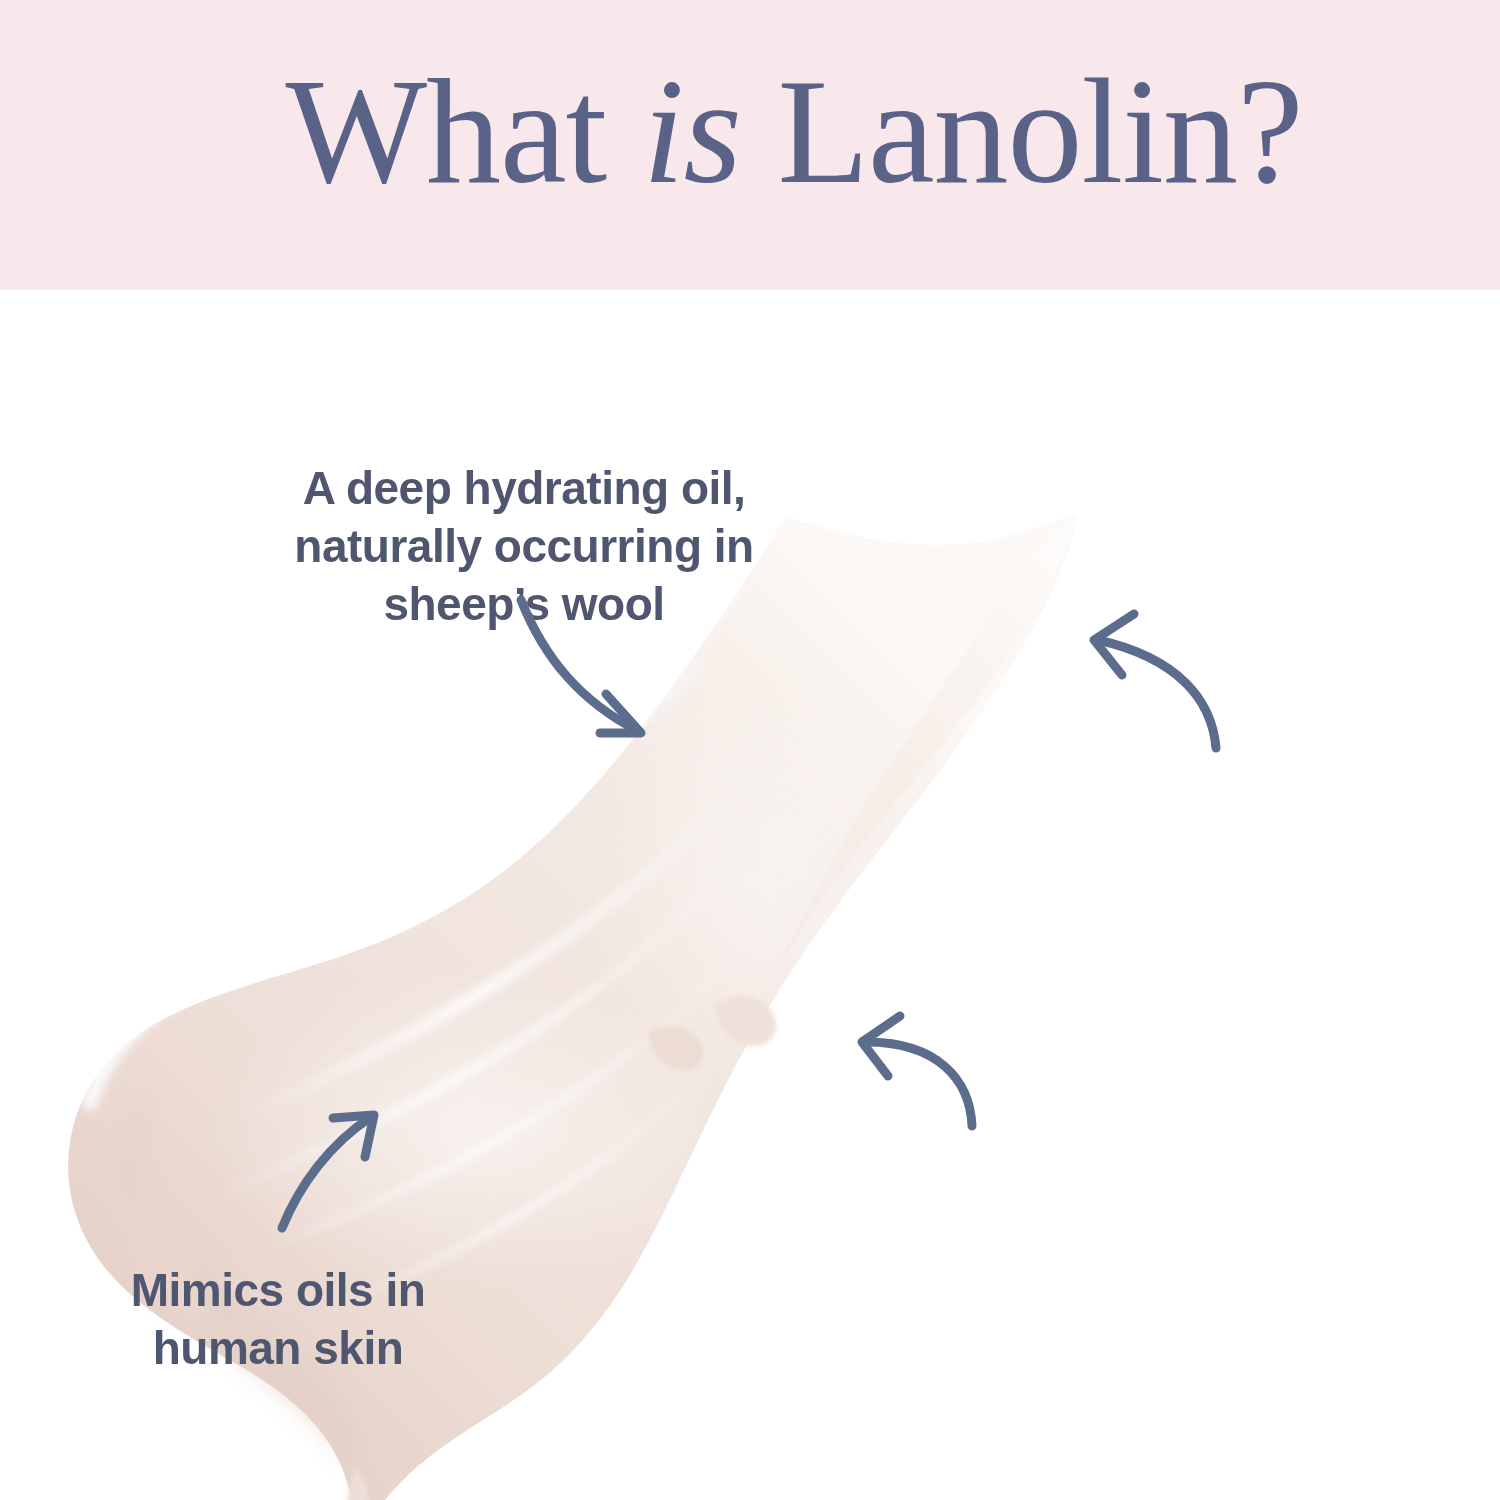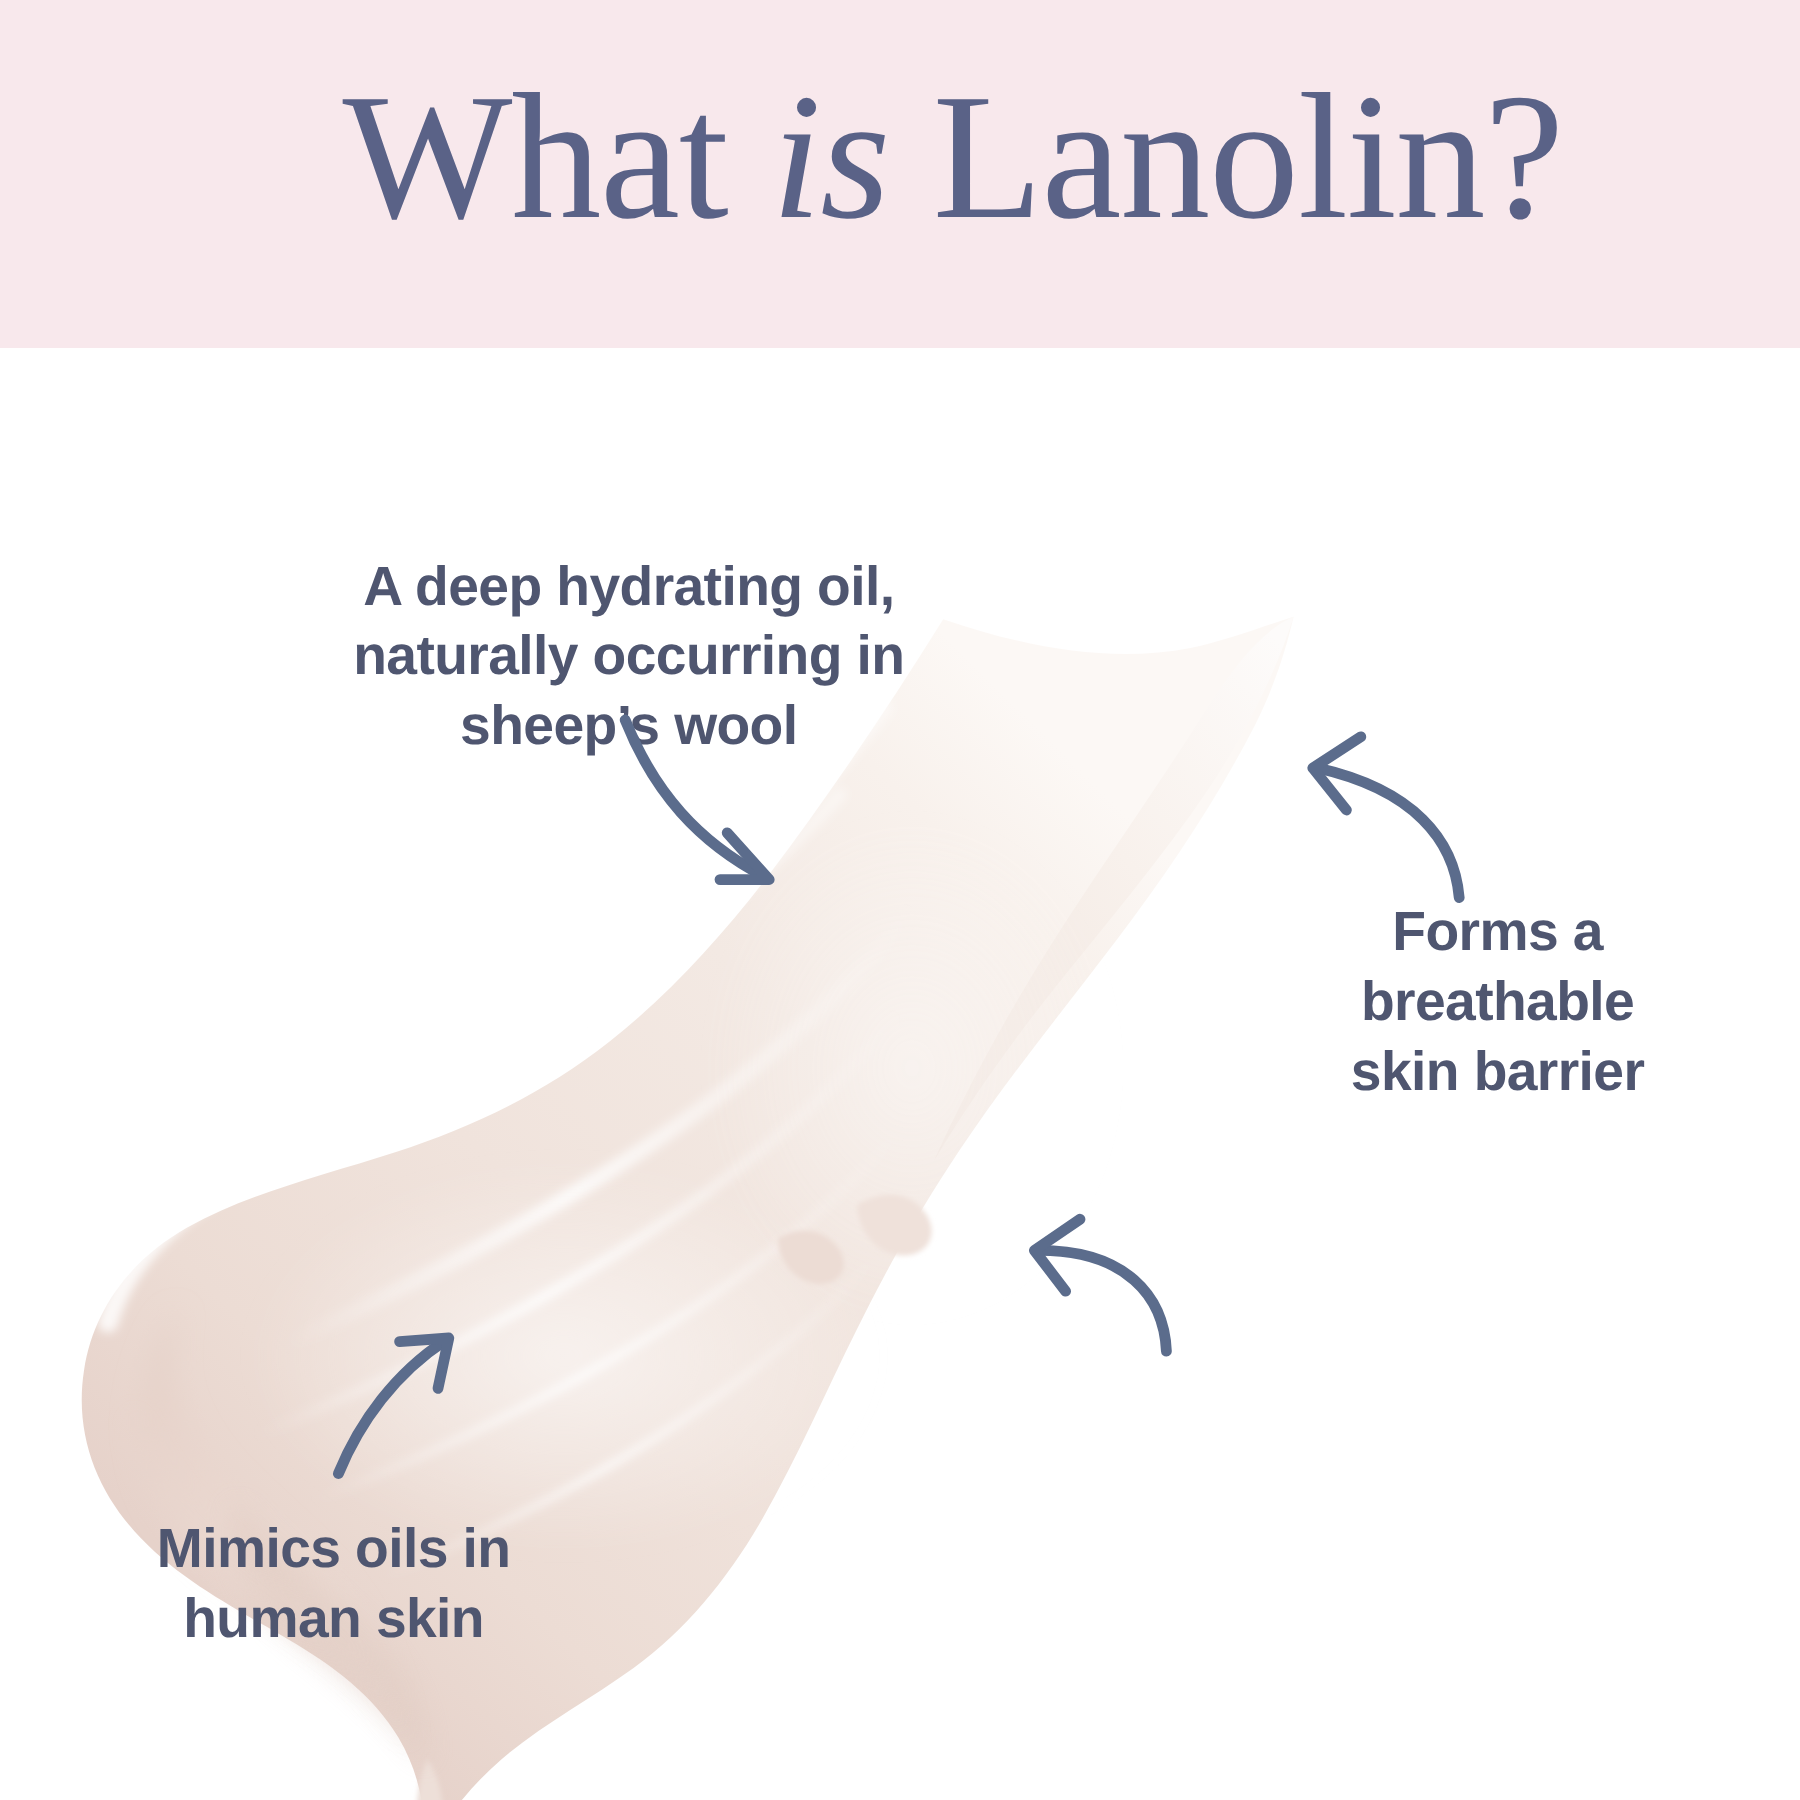--- a/index.html
+++ b/index.html
@@ -265,23 +265,20 @@
                  C 318 1120, 266 1082, 214 1044
                  C 158 1002, 108 952, 110 880 Z"></path>
       </g>
     </svg>
   </div>
 
   <div class="callout" id="callout-hydrating">A deep hydrating oil,
 naturally occurring in
 sheep’s wool</div>
 
-  <div class="callout" id="callout-barrier">Forms a
-breathable
-skin barrier</div>
 
 
   <div class="callout" id="callout-mimics">Mimics oils in
 human skin</div>
 
   <div id="arrows-layer">
     <svg id="arrows-svg" viewBox="0 0 1500 1500" xmlns="http://www.w3.org/2000/svg">
       <g fill="none" stroke="#5b6c8c" stroke-width="9" stroke-linecap="round" stroke-linejoin="round">
 
         <g>

